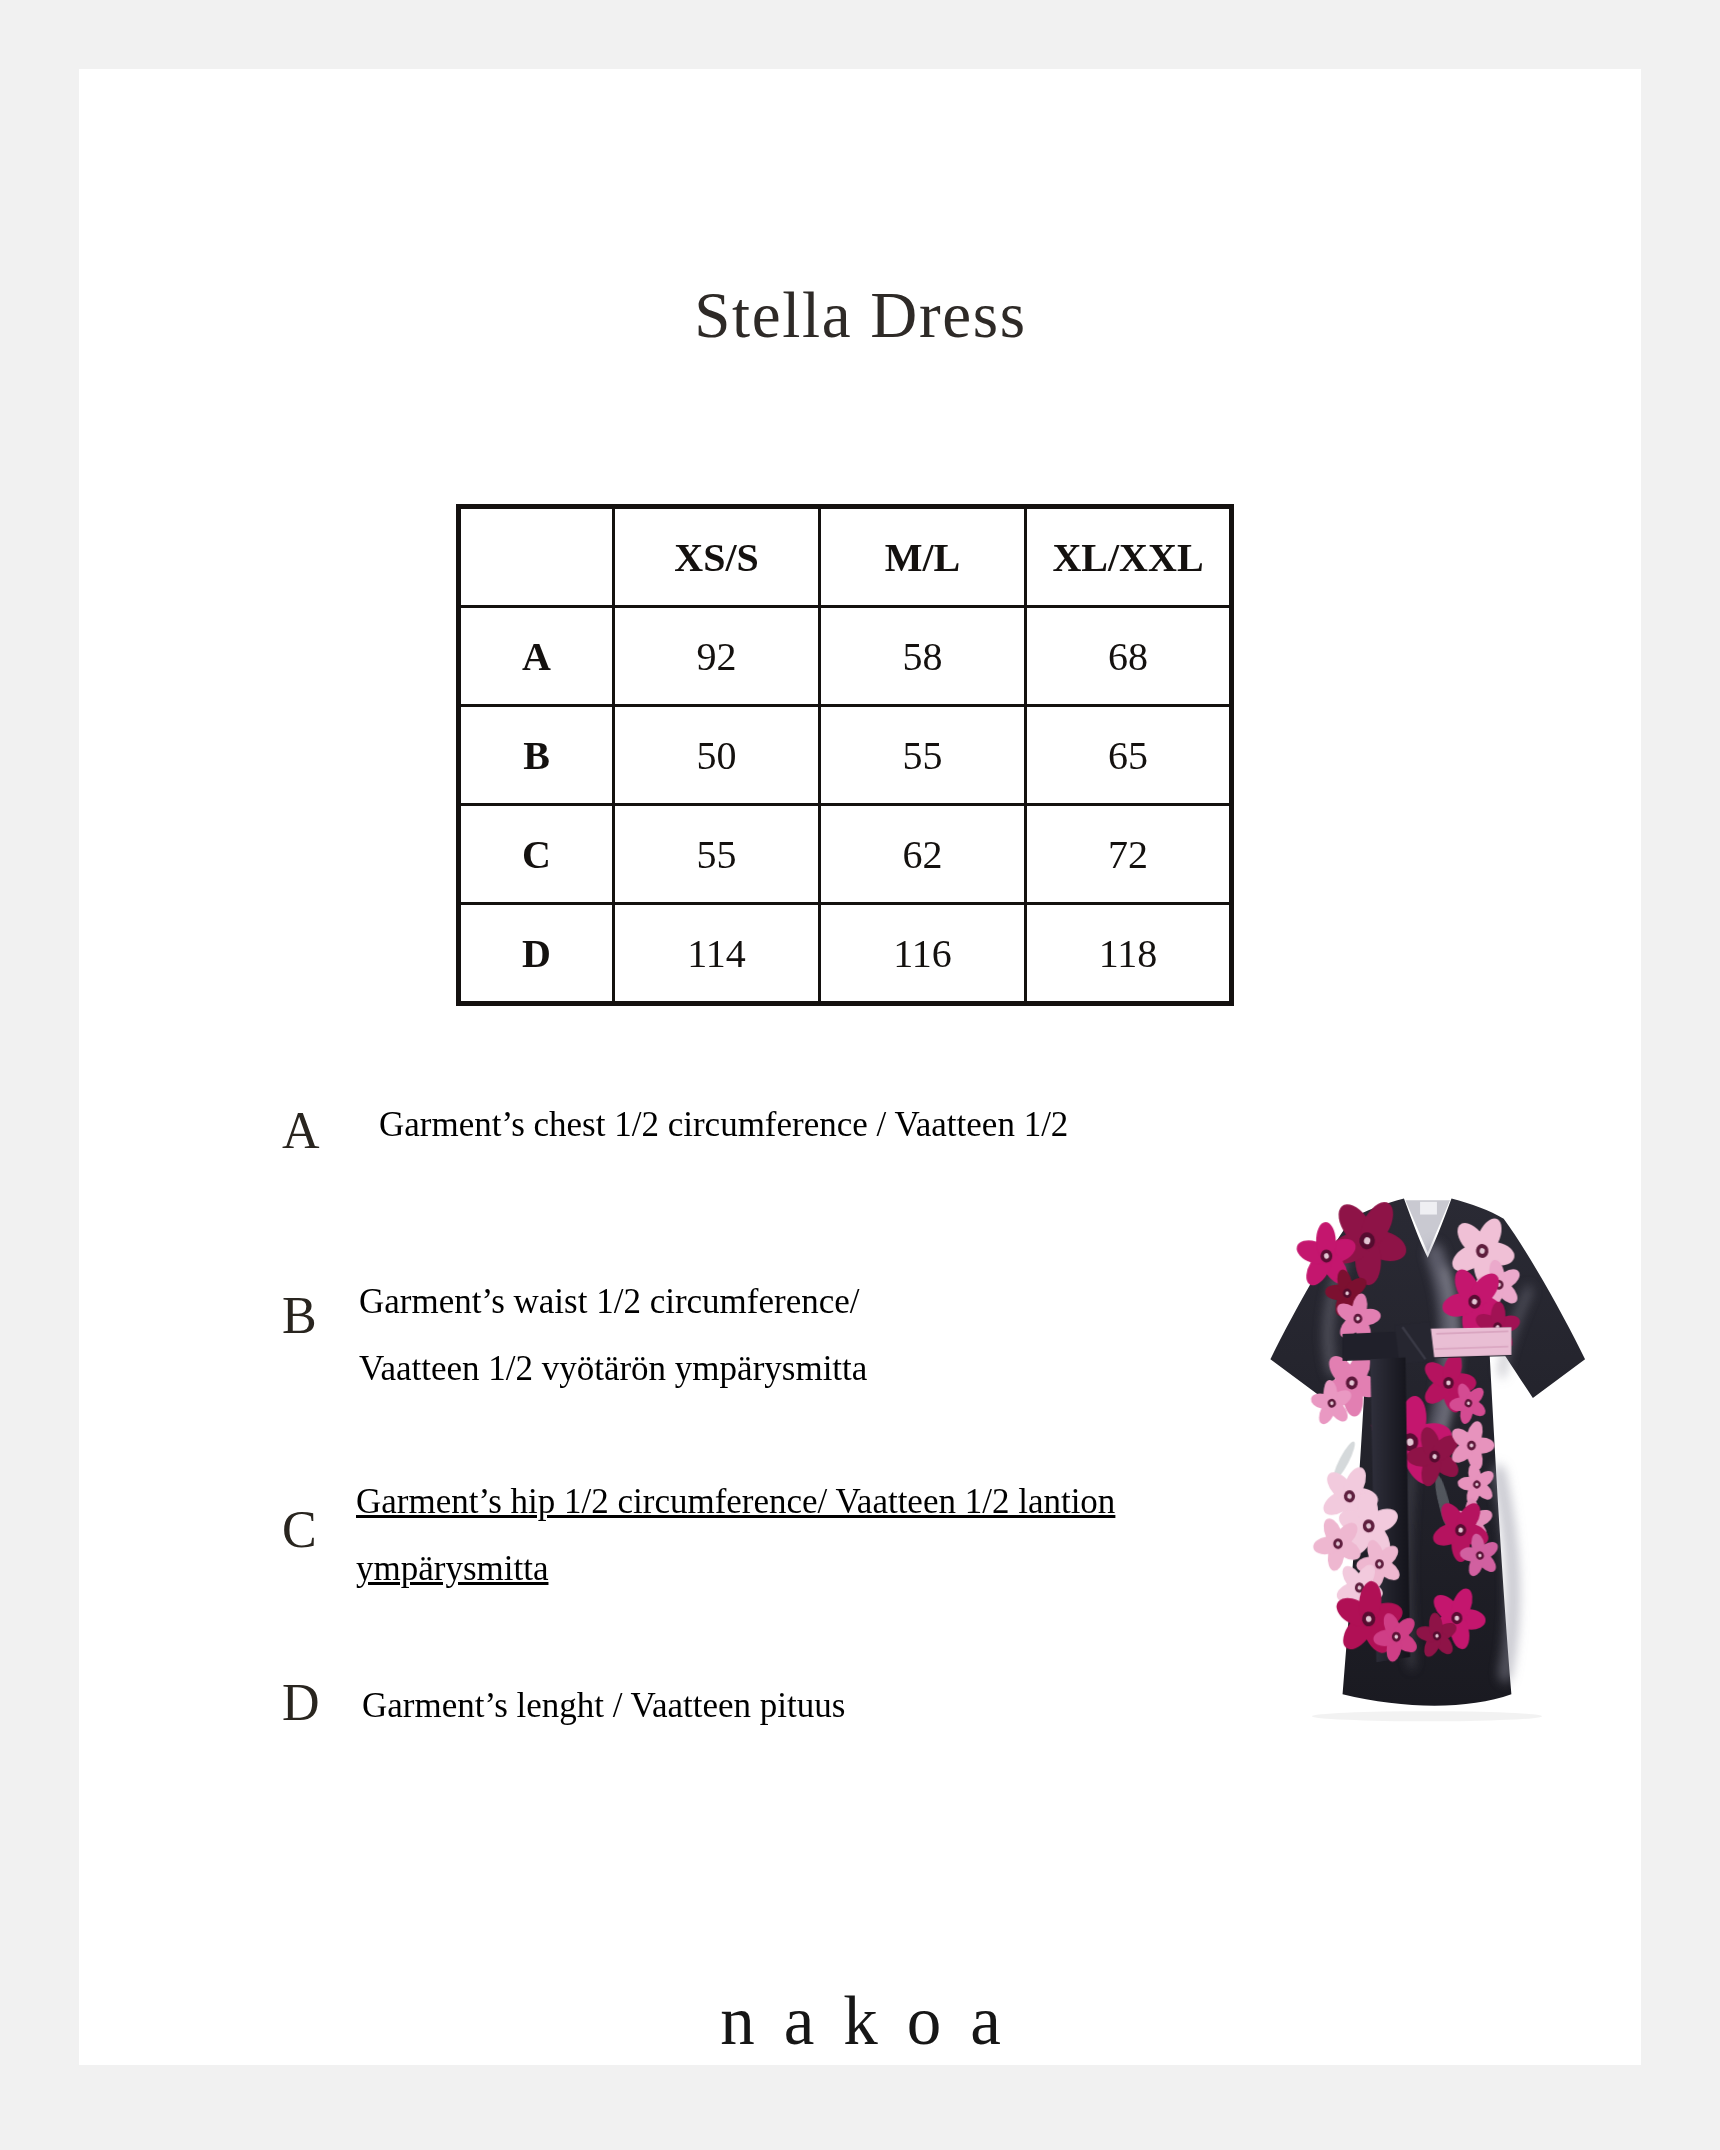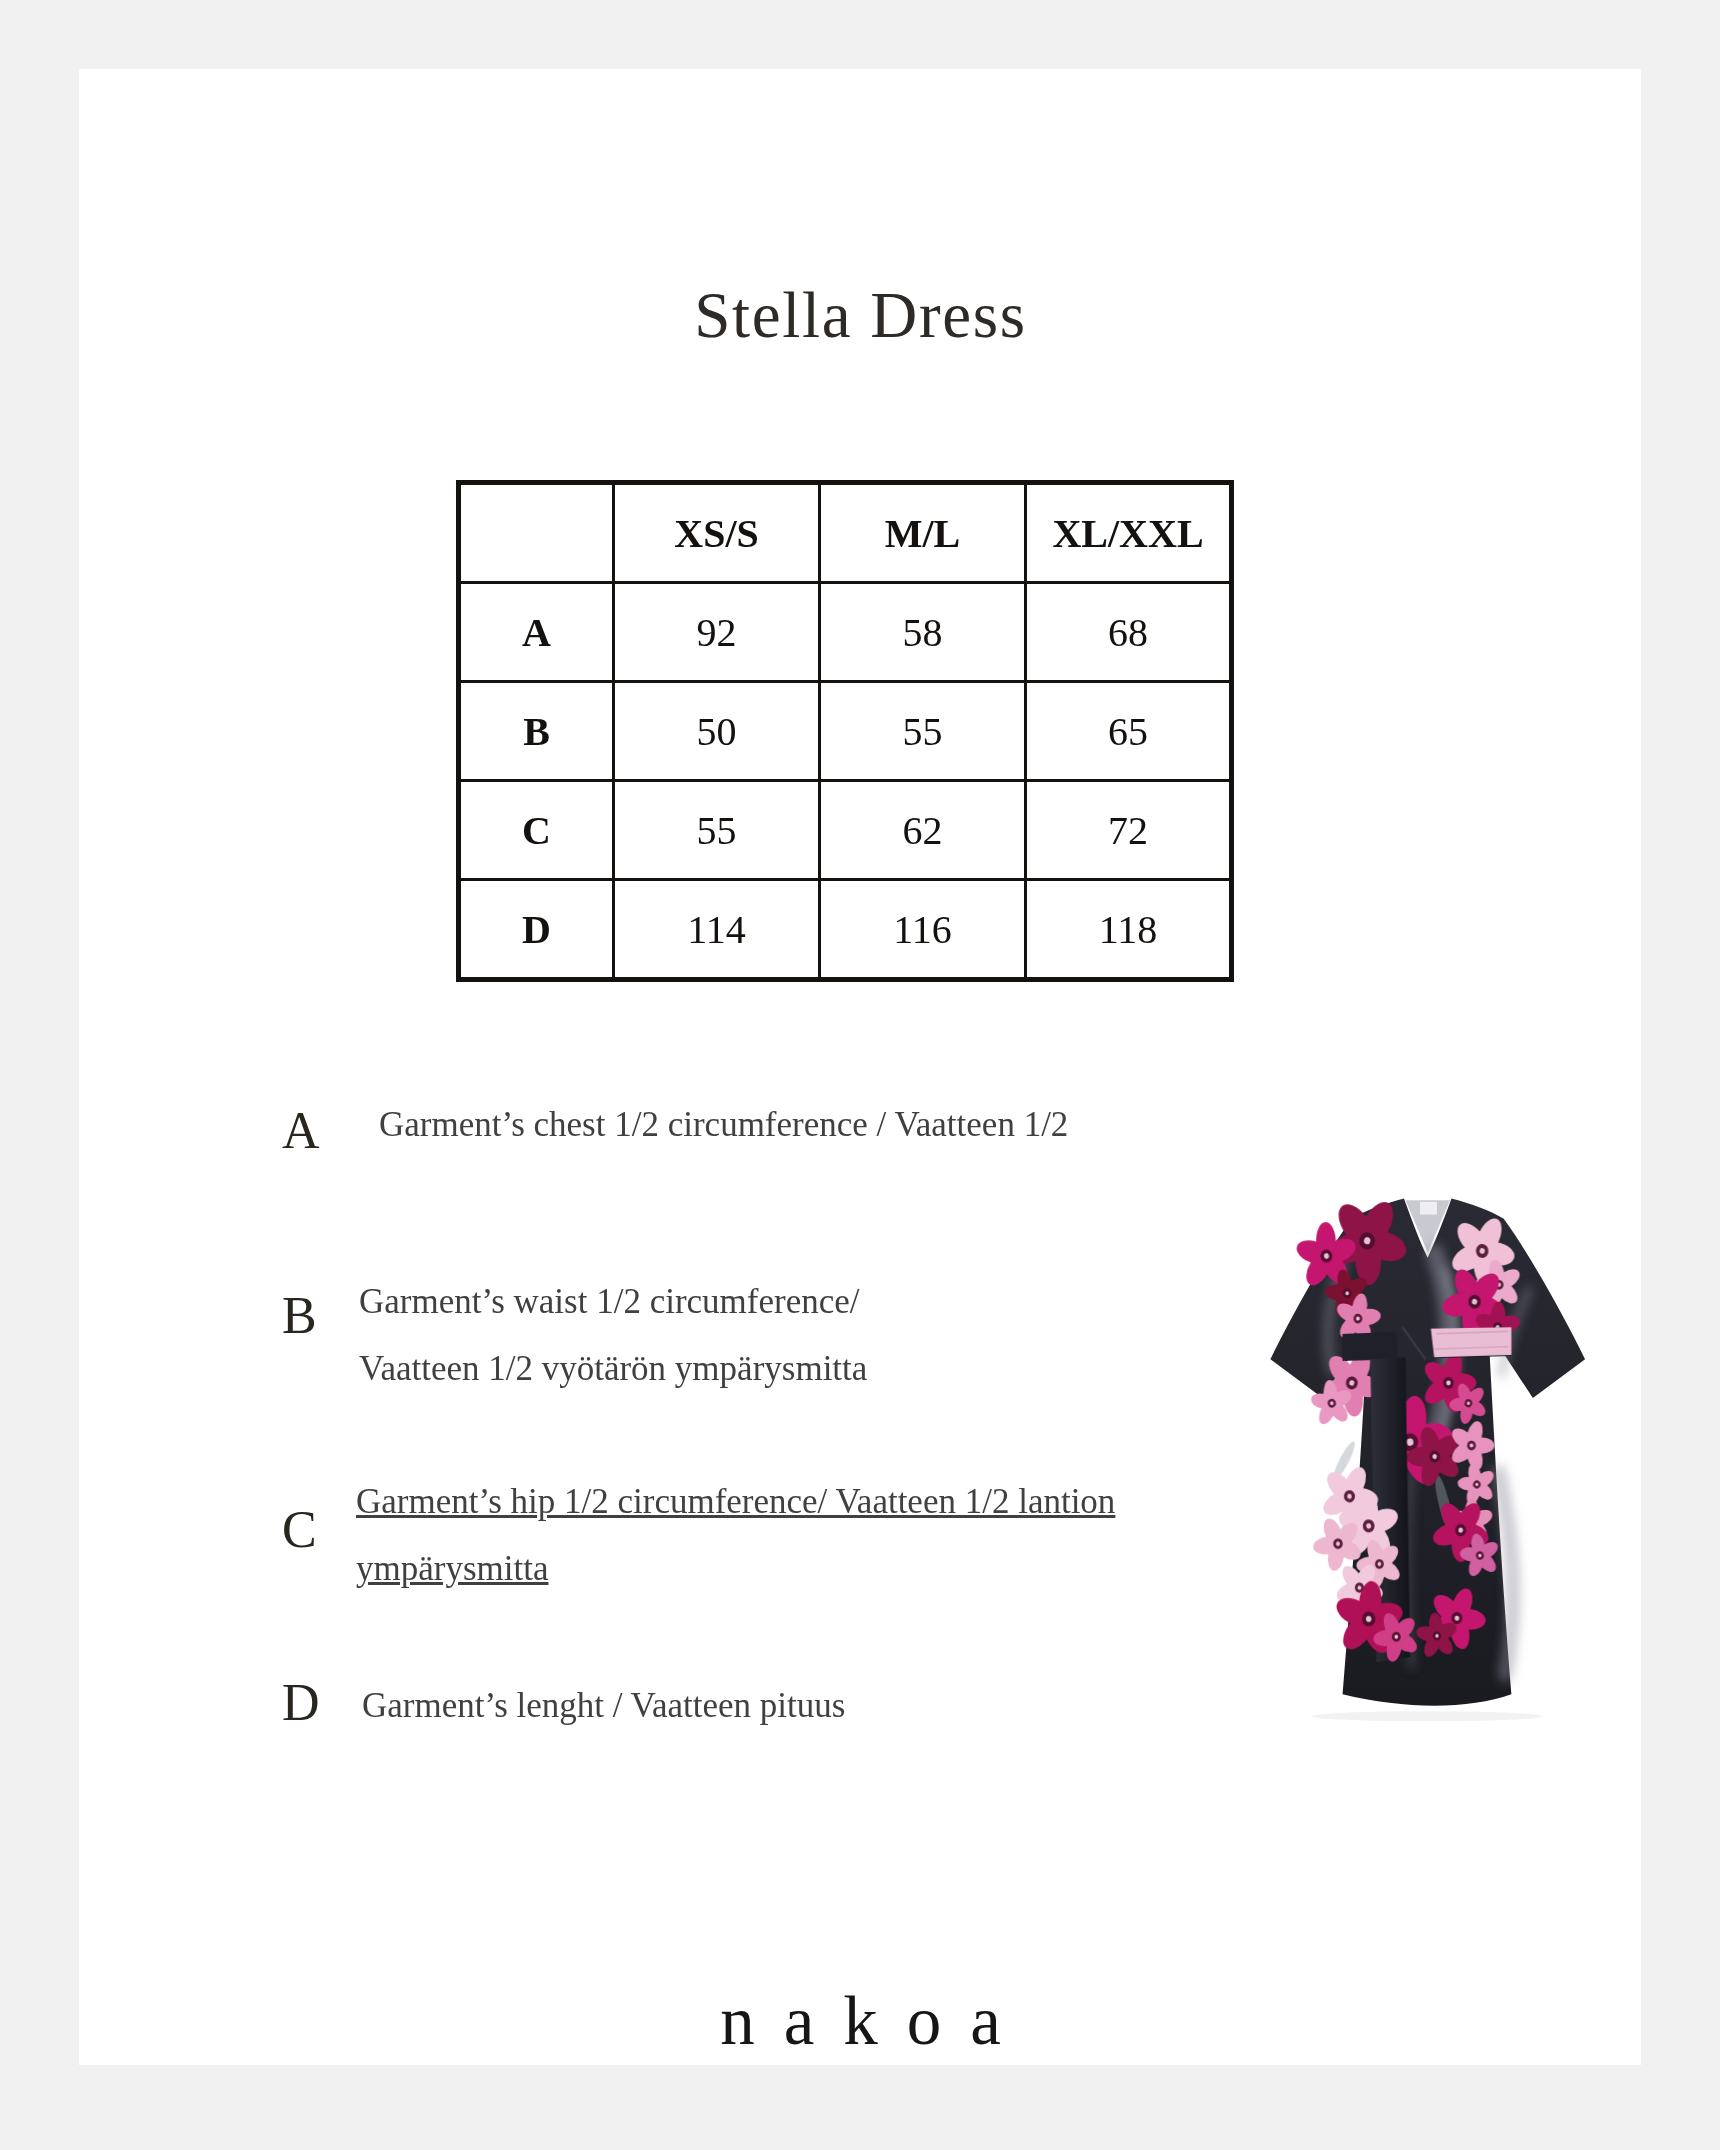--- a/index.html
+++ b/index.html
@@ -24,21 +24,21 @@
     text-align: center;
     font-size: 65px;
     line-height: 65px;
     font-weight: 400;
     letter-spacing: 1.7px;
     color: #2e2a27;
     margin-top: 28px;
   }
   table.size-chart {
     position: absolute;
-    left: 456px; top: 480px;
+    left: 456px; top: 504px;
     width: 774px; height: 478px;
     border-collapse: collapse;
     table-layout: fixed;
     color: #14110f;
   }
   table.size-chart td, table.size-chart th {
     border: 3.4px solid #14110f;
     text-align: center;
     vertical-align: middle;
     padding: 0;
@@ -58,21 +58,21 @@
     left: 282px;
     font-size: 52px;
     line-height: 52px;
     color: #29251f;
     font-weight: 400;
   }
   .legend-text {
     position: absolute;
     font-size: 35px;
     line-height: 67px;
-    color: #404040;
+    color: #000000;
     font-weight: 400;
     white-space: nowrap;
   }
   .legend-text span { display: block; }
 
   #letter-a { top: 1105px; }
   #text-a   { top: 1091px; left: 379px; }
   #letter-b { top: 1290px; }
   #text-b   { top: 1268px; left: 359px; }
   #letter-c { top: 1504px; }

